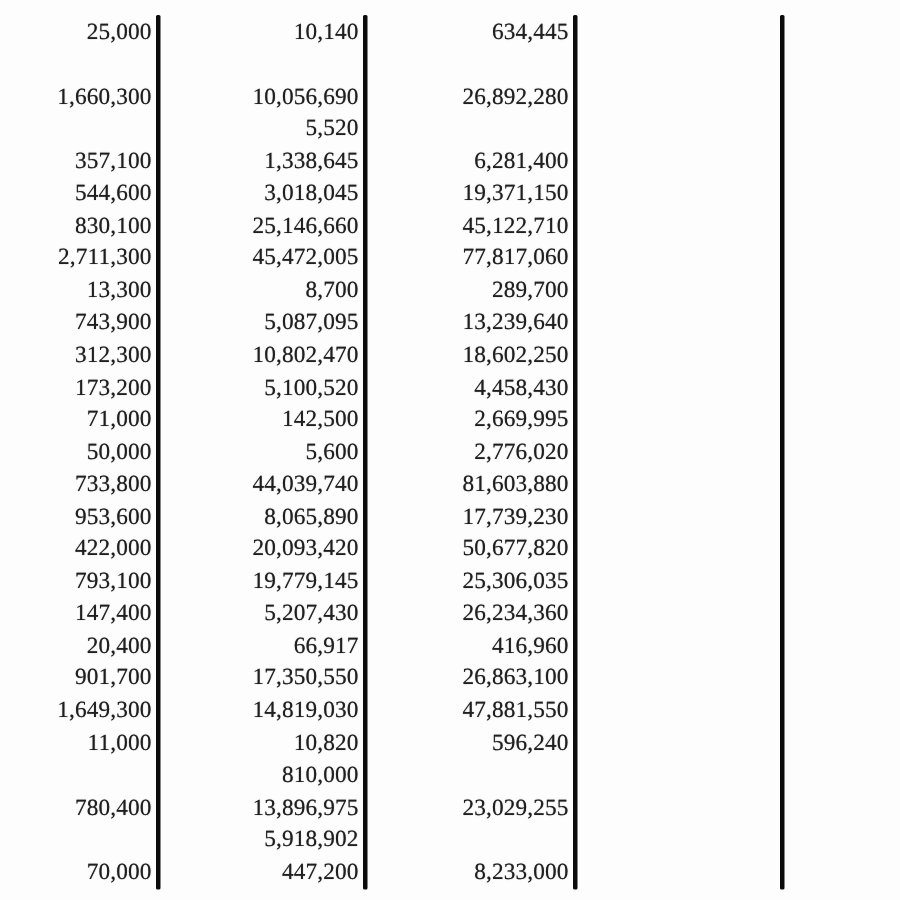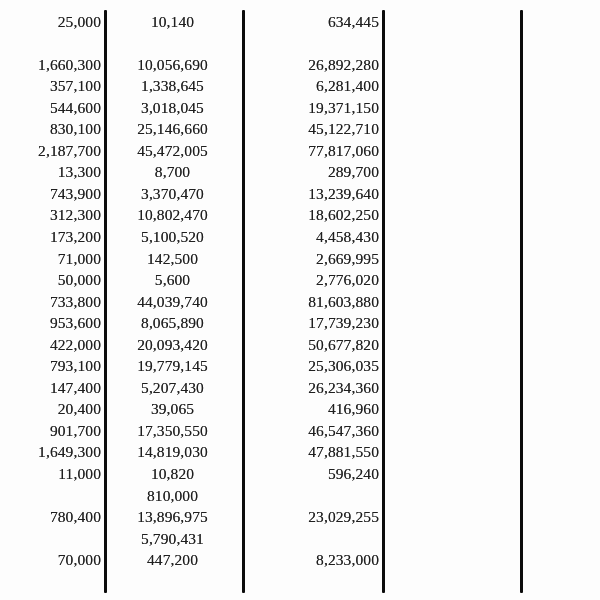--- a/index.html
+++ b/index.html
@@ -47,21 +47,21 @@
   .cell{
     font-size:15.5px;
     line-height:1;
     text-align:right;
     white-space:nowrap;
     color:var(--ink);
     text-shadow:0 0 0.6px rgba(30,30,30,0.7);
     letter-spacing:0.1px;
   }
   .c1{width:101px;}
-  .c2{width:133px;text-align:center;}
+  .c2{width:133px;}
   .c3{width:135px;}
   .sp{width:5px;flex:none;}
 </style>
 </head>
 <body>
 
 <div class="page">
   <div class="vline l1"></div>
   <div class="vline l2"></div>
   <div class="vline l3"></div>
@@ -82,20 +82,27 @@
         <div class="cell c3"></div>
       </div>
       <div class="row">
         <div class="cell c1">1,660,300</div>
         <div class="sp"></div>
         <div class="cell c2">10,056,690</div>
         <div class="sp"></div>
         <div class="cell c3">26,892,280</div>
       </div>
       <div class="row">
+        <div class="cell c1"></div>
+        <div class="sp"></div>
+        <div class="cell c2">5,520</div>
+        <div class="sp"></div>
+        <div class="cell c3"></div>
+      </div>
+      <div class="row">
         <div class="cell c1">357,100</div>
         <div class="sp"></div>
         <div class="cell c2">1,338,645</div>
         <div class="sp"></div>
         <div class="cell c3">6,281,400</div>
       </div>
       <div class="row">
         <div class="cell c1">544,600</div>
         <div class="sp"></div>
         <div class="cell c2">3,018,045</div>
@@ -103,37 +110,37 @@
         <div class="cell c3">19,371,150</div>
       </div>
       <div class="row">
         <div class="cell c1">830,100</div>
         <div class="sp"></div>
         <div class="cell c2">25,146,660</div>
         <div class="sp"></div>
         <div class="cell c3">45,122,710</div>
       </div>
       <div class="row">
-        <div class="cell c1">2,187,700</div>
+        <div class="cell c1">2,711,300</div>
         <div class="sp"></div>
         <div class="cell c2">45,472,005</div>
         <div class="sp"></div>
         <div class="cell c3">77,817,060</div>
       </div>
       <div class="row">
         <div class="cell c1">13,300</div>
         <div class="sp"></div>
         <div class="cell c2">8,700</div>
         <div class="sp"></div>
         <div class="cell c3">289,700</div>
       </div>
       <div class="row">
         <div class="cell c1">743,900</div>
         <div class="sp"></div>
-        <div class="cell c2">3,370,470</div>
+        <div class="cell c2">5,087,095</div>
         <div class="sp"></div>
         <div class="cell c3">13,239,640</div>
       </div>
       <div class="row">
         <div class="cell c1">312,300</div>
         <div class="sp"></div>
         <div class="cell c2">10,802,470</div>
         <div class="sp"></div>
         <div class="cell c3">18,602,250</div>
       </div>
@@ -189,30 +196,30 @@
       <div class="row">
         <div class="cell c1">147,400</div>
         <div class="sp"></div>
         <div class="cell c2">5,207,430</div>
         <div class="sp"></div>
         <div class="cell c3">26,234,360</div>
       </div>
       <div class="row">
         <div class="cell c1">20,400</div>
         <div class="sp"></div>
-        <div class="cell c2">39,065</div>
+        <div class="cell c2">66,917</div>
         <div class="sp"></div>
         <div class="cell c3">416,960</div>
       </div>
       <div class="row">
         <div class="cell c1">901,700</div>
         <div class="sp"></div>
         <div class="cell c2">17,350,550</div>
         <div class="sp"></div>
-        <div class="cell c3">46,547,360</div>
+        <div class="cell c3">26,863,100</div>
       </div>
       <div class="row">
         <div class="cell c1">1,649,300</div>
         <div class="sp"></div>
         <div class="cell c2">14,819,030</div>
         <div class="sp"></div>
         <div class="cell c3">47,881,550</div>
       </div>
       <div class="row">
         <div class="cell c1">11,000</div>
@@ -231,21 +238,21 @@
       <div class="row">
         <div class="cell c1">780,400</div>
         <div class="sp"></div>
         <div class="cell c2">13,896,975</div>
         <div class="sp"></div>
         <div class="cell c3">23,029,255</div>
       </div>
       <div class="row">
         <div class="cell c1"></div>
         <div class="sp"></div>
-        <div class="cell c2">5,790,431</div>
+        <div class="cell c2">5,918,902</div>
         <div class="sp"></div>
         <div class="cell c3"></div>
       </div>
       <div class="row">
         <div class="cell c1">70,000</div>
         <div class="sp"></div>
         <div class="cell c2">447,200</div>
         <div class="sp"></div>
         <div class="cell c3">8,233,000</div>
       </div>

